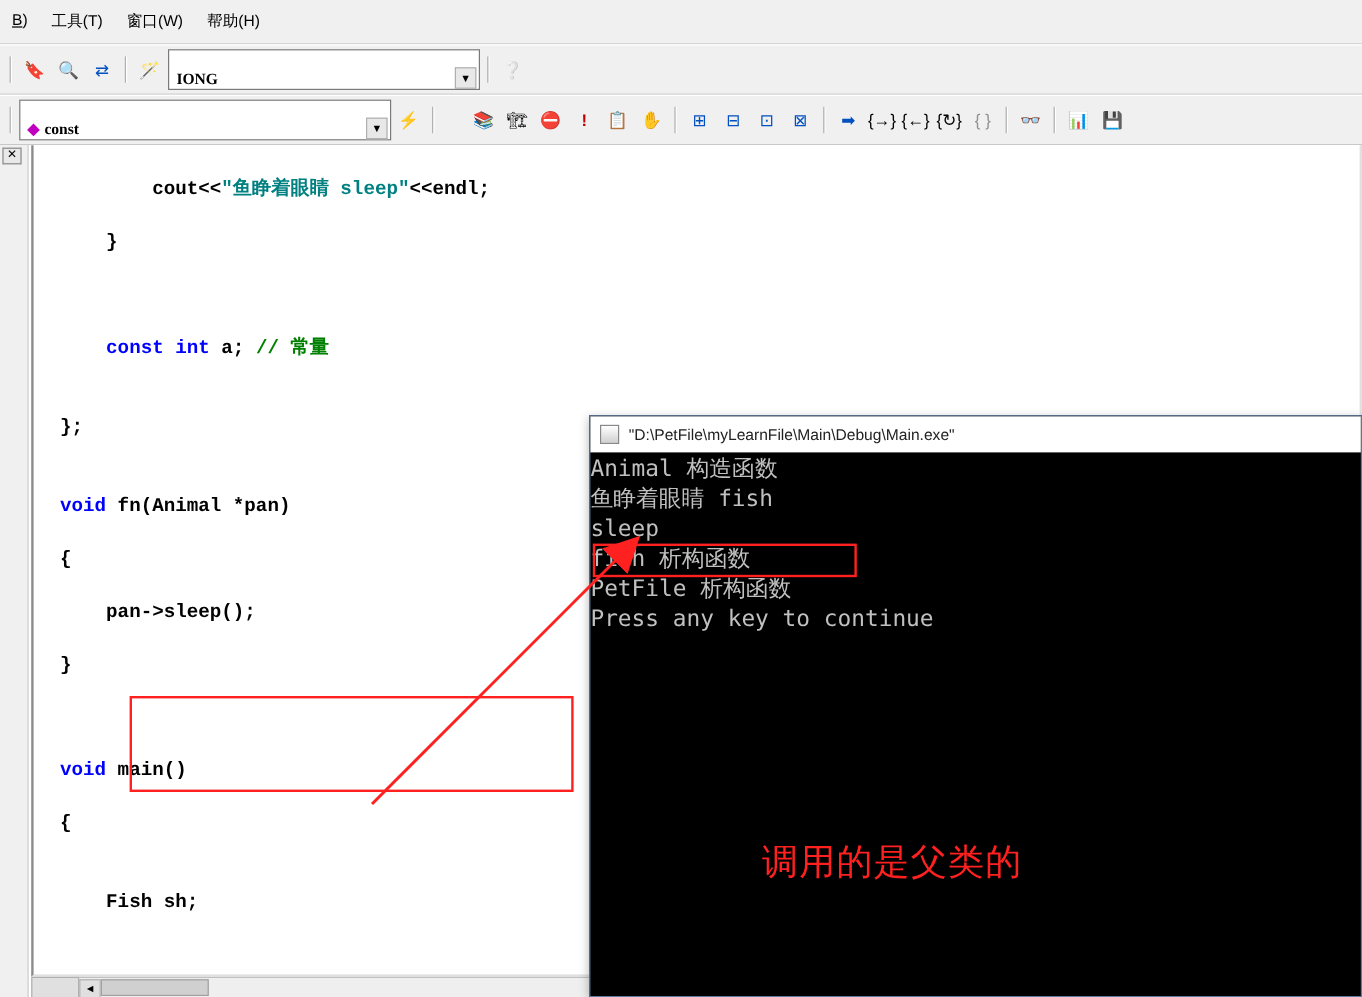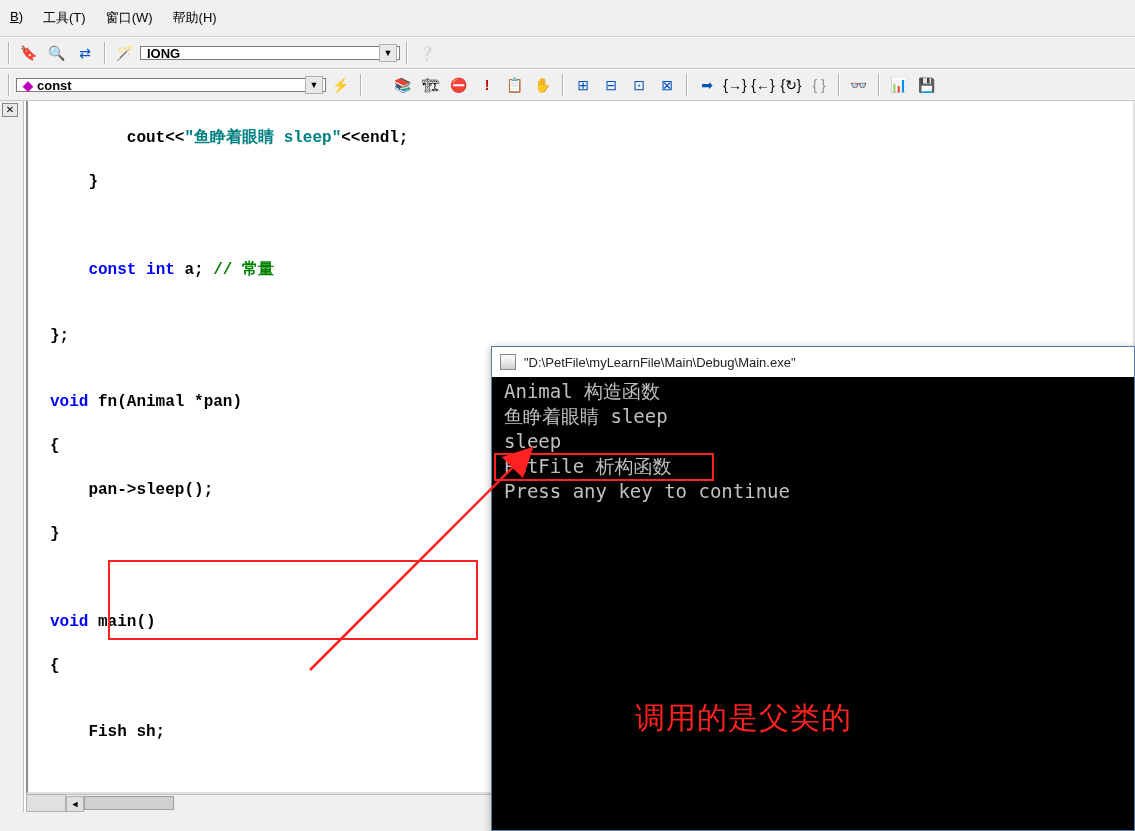--- a/index.html
+++ b/index.html
@@ -50,25 +50,25 @@
     height: 24px;
     display: inline-flex;
     align-items: center;
     justify-content: center;
     border: 1px solid transparent;
     cursor: default;
   }
   .combo {
     border: 1px solid #7a7a7a;
     background: #fff;
-    height: 14px;
-    display: flex;
-    align-items: center;
+    height: 34px;
+    display: flex;
+    align-items: flex-end;
     padding: 0 2px 0 6px;
-    font-family: Liberation Sans, sans-serif;
+    font-family: Liberation Serif, serif;
     font-size: 13px;
     font-weight: bold;
   }
   .combo .arrow {
     width: 18px;
     height: 18px;
     background: #e8e8e8;
     border: 1px solid #b0b0b0;
     margin-left: 6px;
     display: flex;
@@ -193,21 +193,21 @@
     gap: 8px;
   }
   .console-title .cicon {
     width: 16px;
     height: 16px;
     border: 1px solid #888;
     background: linear-gradient(#fff,#d0d0d0);
     display: inline-block;
   }
   .console-body {
-    padding: 2px 12px;
+    padding: 2px 0;
     font-family: "NSimSun", "SimSun", "Consolas", monospace;
     font-size: 19px;
     line-height: 25px;
     color: #c0c0c0;
     position: relative;
   }
   .console-body div { white-space: pre; }
 
   .console-hl {
     position: absolute;
@@ -415,22 +415,23 @@
   </div>
 </div>
 
 <div class="console-window">
   <div class="console-title">
     <span class="cicon"></span>
     <span>"D:\PetFile\myLearnFile\Main\Debug\Main.exe"</span>
   </div>
   <div class="console-body">
     <div>Animal 构造函数</div>
-    <div>鱼睁着眼睛 sleep</div>
+    <div>鱼睁着眼睛 fish</div>
     <div>sleep</div>
+    <div>fish 析构函数</div>
     <div>PetFile 析构函数</div>
     <div>Press any key to continue</div>
     <div class="console-hl" style="left:2px; top:76px; width:220px; height:28px;"></div>
   </div>
 </div>
 
 <div class="annotation-text">调用的是父类的</div>
 
 <svg class="arrow-svg" viewBox="0 0 260 250">
   <defs>

